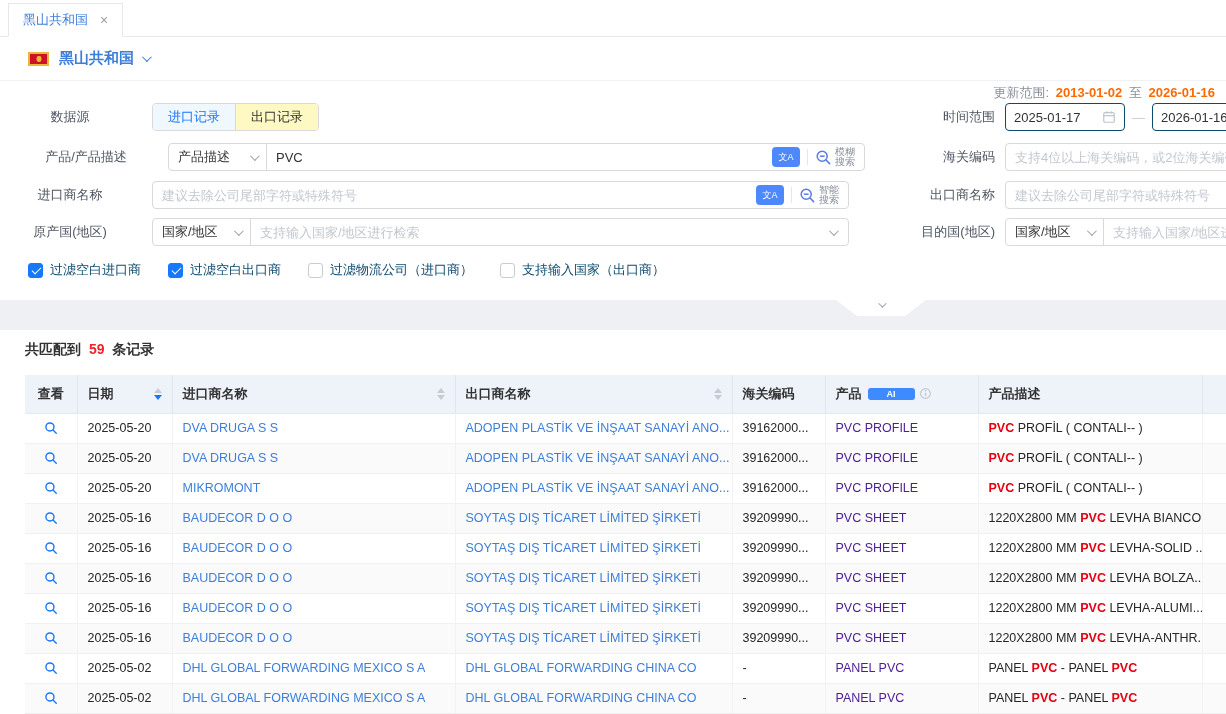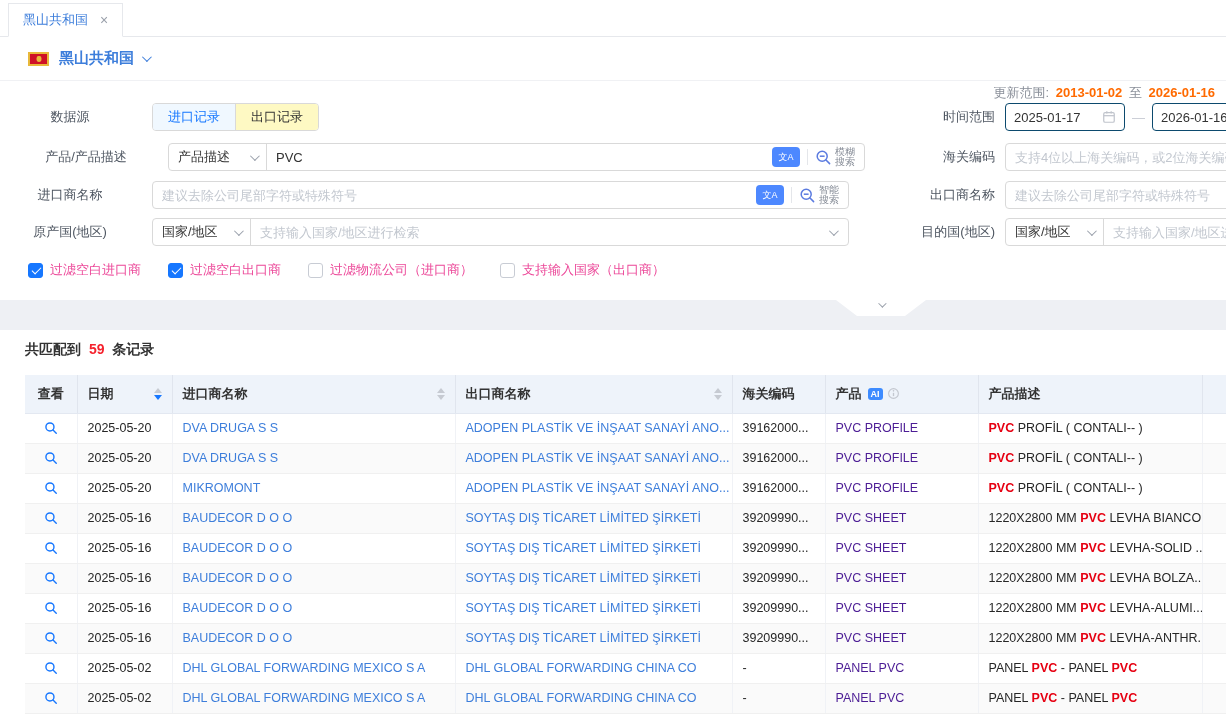--- a/index.html
+++ b/index.html
@@ -66,21 +66,21 @@
   .r-input::placeholder { color:#c2c7cf; }
   .combo.w-right { width:330px; }
 
   .cb-row { position:absolute; top:180px; left:28px; display:flex; align-items:center; }
   .cb-item { display:flex; align-items:center; margin-right:27px; cursor:pointer; }
   .cb { width:15px; height:15px; border:1px solid #c8ccd4; border-radius:3px; background:#fff;
     position:relative; flex:none; }
   .cb.checked { background:#1677ff; border-color:#1677ff; }
   .cb.checked::after { content:""; position:absolute; left:4.5px; top:1.5px; width:4px; height:8px;
     border-right:1.8px solid #fff; border-bottom:1.8px solid #fff; transform:rotate(45deg); }
-  .cb-label { margin-left:7px; font-size:13px; color:#ec4899; }
+  .cb-label { margin-left:7px; font-size:13px; color:#0c4a6e; }
 
   
   .collapse-strip { height:30px; background:#eef0f4; position:relative; }
   .collapse-tab { position:absolute; left:836px; top:0; width:90px; height:16px; background:#fff;
     clip-path:polygon(0 0,90px 0,69px 16px,21px 16px); display:flex; align-items:flex-start;
     justify-content:center; cursor:pointer; }
   .collapse-tab .chev { margin-top:2px; width:6px; height:6px; }
 
   
   .results { background:#fff; height:384px; padding-top:11px; }
@@ -93,21 +93,21 @@
     text-align:left; padding:0 10px; border-bottom:1px solid #e3e8f1; border-right:1px solid #e0e5ee; }
   th.center { text-align:center; }
   .th-flex { display:flex; align-items:center; justify-content:space-between;gap:36px; }
   .sorter { display:flex; flex-direction:column; gap:2px; cursor:pointer; }
   .car-up { width:0; height:0; border-left:4px solid transparent; border-right:4px solid transparent;
     border-bottom:5px solid #c6cad2; }
   .car-down { width:0; height:0; border-left:4px solid transparent; border-right:4px solid transparent;
     border-top:5px solid #c6cad2; }
   .car-down.active { border-top-color:#1677ff; }
   .ai-badge { display:inline-block; background:#3d8bff; color:#fff; font-size:9px; font-weight:bold;
-    border-radius:3px; padding:1px 3px; margin:0 4px 0 6px; vertical-align:1px; }
+    border-radius:3px; padding:1px 19px; margin:0 4px 0 6px; vertical-align:1px; }
 
   td { height:30px; font-size:12.5px; padding:0 10px; border-bottom:1px solid #f0f0f0;
     border-right:1px solid #f0f2f6; white-space:nowrap; overflow:hidden; color:#262626; }
   tbody tr:nth-child(even) td { background:#fafafa; }
   td.center { text-align:center; }
   td .link { color:#3d7edb; cursor:pointer; }
   td .plink { color:#4c1d95; cursor:pointer; }
   .hl { color:#e60012; font-weight:bold; }
   .view-icon { cursor:pointer; display:inline-flex; vertical-align:middle; }
 </style>

